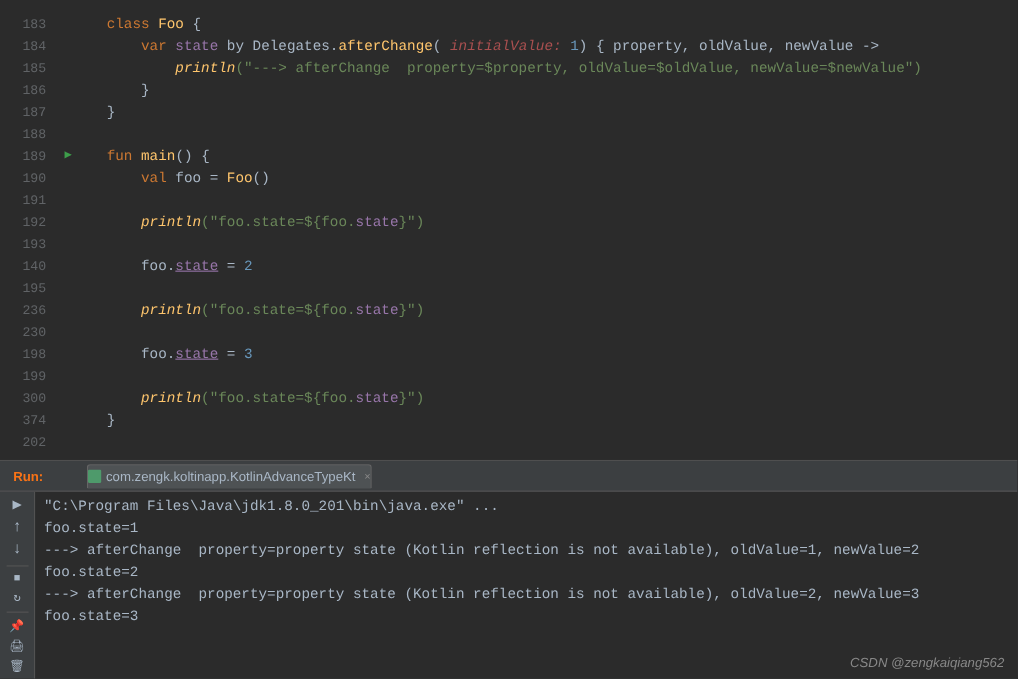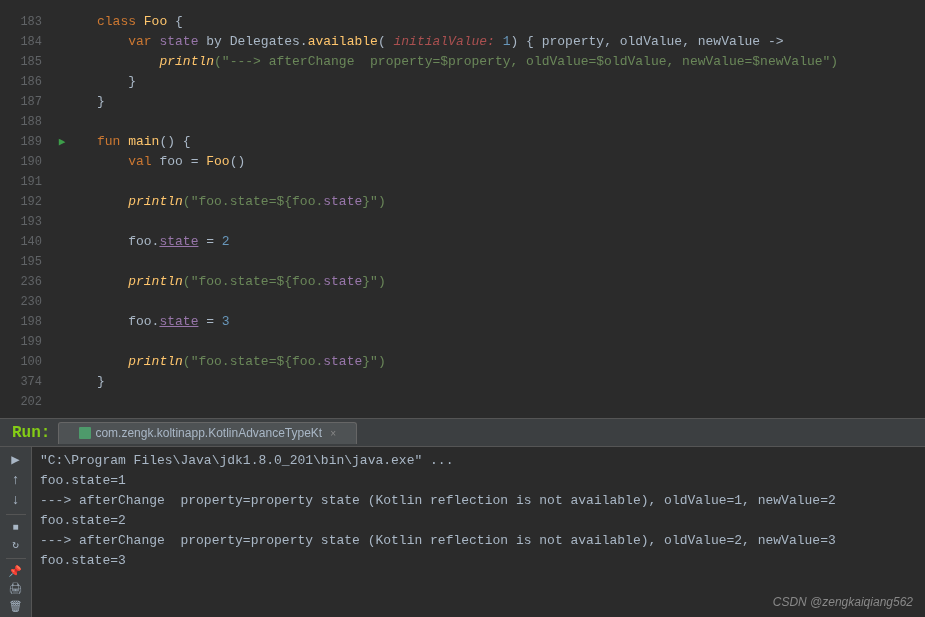--- a/index.html
+++ b/index.html
@@ -87,40 +87,41 @@
     .run-tab-bar {
       display: flex;
       align-items: center;
       background: #3c3f41;
       border-bottom: 1px solid #555;
       height: 28px;
       padding: 0 4px;
     }
 
     .run-label {
-      color: #84cc16;
-      font-size: 16px;
-      font-family: Liberation Mono, monospace;
+      color: #f97316;
+      font-size: 12px;
+      font-family: Liberation Sans, sans-serif;
       padding: 0 8px;
       font-weight: bold;
     }
 
     .run-tab {
       display: flex;
       align-items: center;
       background: #4e5254;
       border: 1px solid #666;
       border-bottom: none;
-      padding: 2px 20px;
+      padding: 2px 0;
       font-size: 12px;
       font-family: Arial, sans-serif;
       color: #a9b7c6;
       height: 22px;
       border-radius: 3px 3px 0 0;
       gap: 4px;
+      margin-left: 32px;
     }
 
     .tab-icon {
       width: 12px;
       height: 12px;
       background: #4e9a6b;
       display: inline-block;
       border-radius: 1px;
     }
 
@@ -204,21 +205,21 @@
 <div class="editor-area">
   <div class="code-lines" id="code-lines">
   <div class="code-line">
         <span class="line-number">183</span>
         <span class="line-gutter"></span>
         <span class="line-content"><span class="kw">class </span><span class="class-name">Foo</span><span class="plain"> {</span></span>
       </div>
       <div class="code-line">
         <span class="line-number">184</span>
         <span class="line-gutter"></span>
-        <span class="line-content"><span class="kw">    var </span><span class="var-name">state</span><span class="plain"> by Delegates.</span><span class="method">available</span><span class="plain">( </span><span class="param-label">initialValue: </span><span class="num">1</span><span class="plain">) { property, oldValue, newValue -&gt;</span></span>
+        <span class="line-content"><span class="kw">    var </span><span class="var-name">state</span><span class="plain"> by Delegates.</span><span class="method">afterChange</span><span class="plain">( </span><span class="param-label">initialValue: </span><span class="num">1</span><span class="plain">) { property, oldValue, newValue -&gt;</span></span>
       </div>
       <div class="code-line">
         <span class="line-number">185</span>
         <span class="line-gutter"></span>
         <span class="line-content"><span class="plain">        </span><span class="fn-italic">println</span><span class="str">("---&gt; afterChange  property=$property, oldValue=$oldValue, newValue=$newValue")</span></span>
       </div>
       <div class="code-line">
         <span class="line-number">186</span>
         <span class="line-gutter"></span>
         <span class="line-content"><span class="plain">    }</span></span>
@@ -284,21 +285,21 @@
         <span class="line-number">198</span>
         <span class="line-gutter"></span>
         <span class="line-content"><span class="plain">    foo.</span><span class="var-name underline">state</span><span class="plain"> = </span><span class="num">3</span></span>
       </div>
       <div class="code-line">
         <span class="line-number">199</span>
         <span class="line-gutter"></span>
         <span class="line-content"></span>
       </div>
       <div class="code-line">
-        <span class="line-number">100</span>
+        <span class="line-number">300</span>
         <span class="line-gutter"></span>
         <span class="line-content"><span class="plain">    </span><span class="fn-italic">println</span><span class="str">("foo.state=${foo.</span><span class="var-name">state</span><span class="str">}")</span></span>
       </div>
       <div class="code-line">
         <span class="line-number">374</span>
         <span class="line-gutter"></span>
         <span class="line-content"><span class="plain">}</span></span>
       </div>
       <div class="code-line">
         <span class="line-number">202</span>

